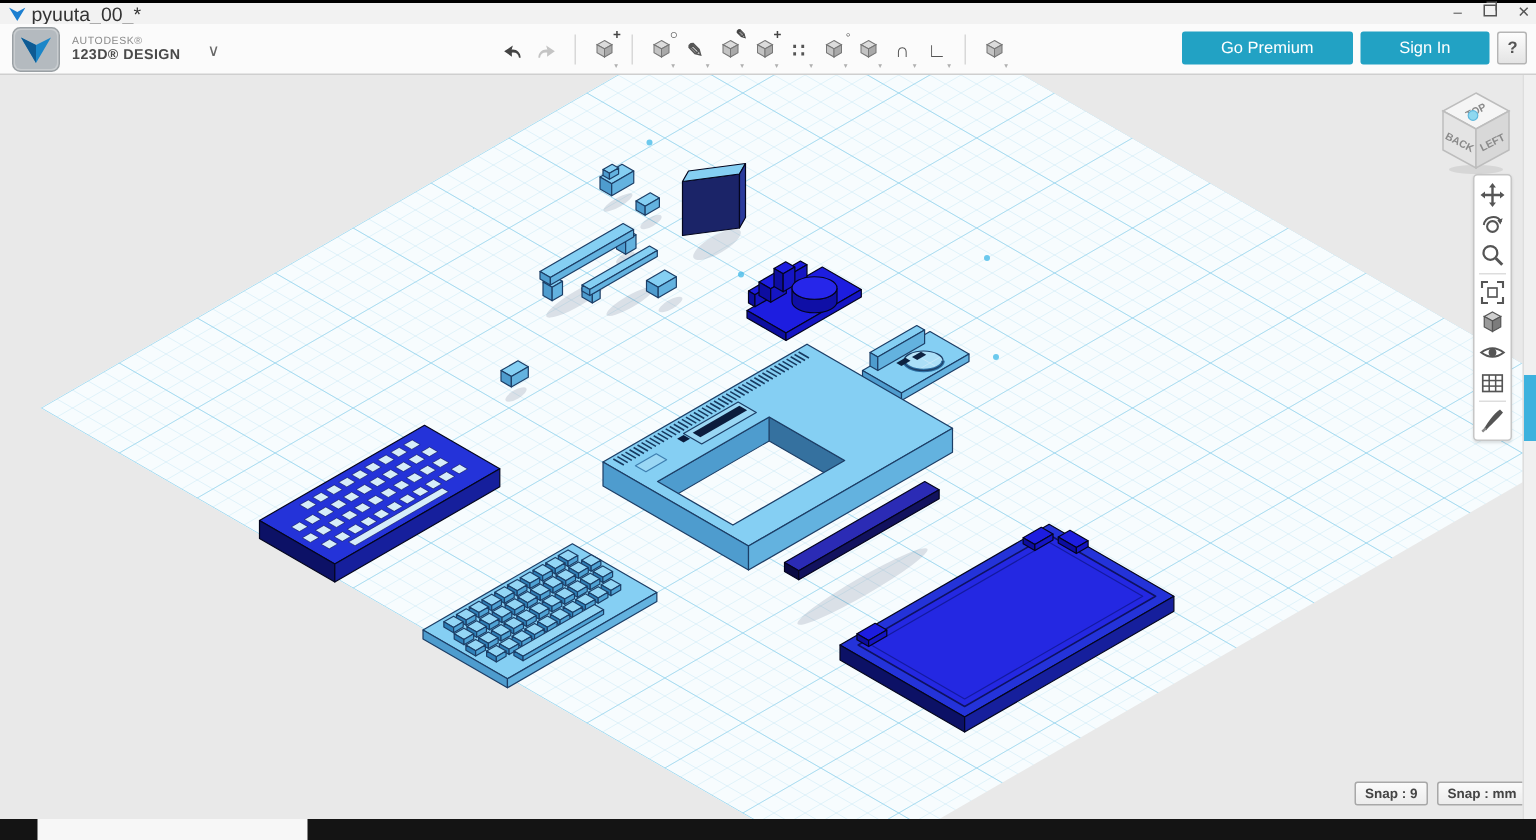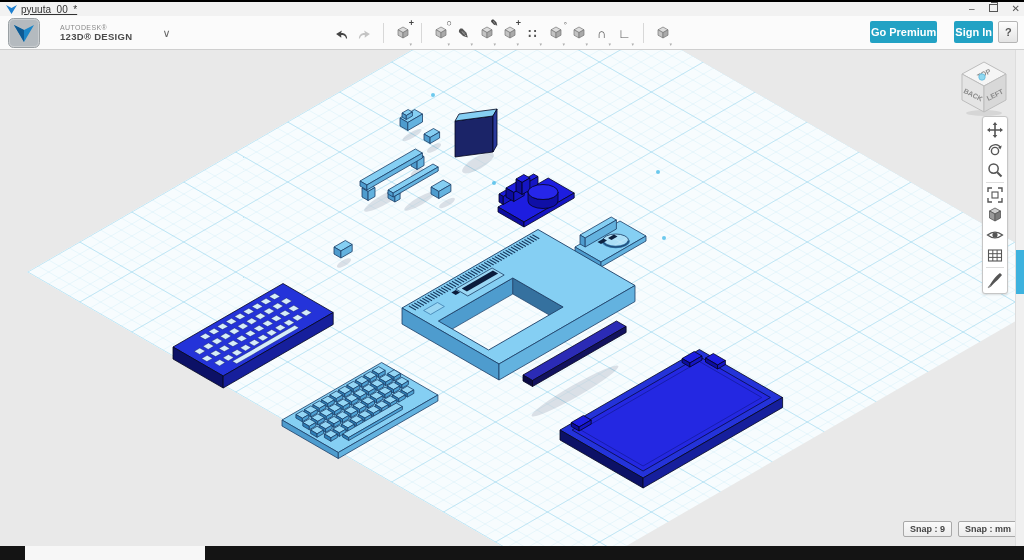--- a/index.html
+++ b/index.html
@@ -2,45 +2,45 @@
 <html><head>
 <meta charset="utf-8">
 <style>
   html,body{margin:0;padding:0;width:1024px;height:560px;overflow:hidden;
     font-family:"Liberation Sans",sans-serif;background:#000;}
   .window{position:relative;width:1024px;height:560px;background:#e9e9e9;}
   
   .titlebar{position:absolute;top:0;left:0;right:0;height:16px;background:#f2f2f2;
     border-top:2px solid #000;box-sizing:border-box;display:flex;align-items:center;}
   .tb-logo{margin:0 4px 0 6px;display:flex;align-items:center;}
-  .tb-title{font-size:10px;color:#333;text-decoration:underline;}
+  .tb-title{font-size:13px;color:#333;}
   .tb-controls{position:absolute;right:4px;top:1px;display:flex;gap:14px;align-items:center;height:12px;}
   .tb-controls span{font-size:10px;color:#555;cursor:default;line-height:12px;}
   .restore-glyph{display:inline-block;width:7px;height:6px;border:1px solid #555;position:relative;background:#f2f2f2;}
   .restore-glyph::before{content:"";position:absolute;left:1px;top:-3px;width:6px;height:5px;
     border-top:1px solid #555;border-right:1px solid #555;}
   
   .appbar{position:absolute;top:16px;left:0;right:0;height:34px;background:#fbfbfb;
     border-bottom:1px solid #cfcfcf;box-sizing:border-box;}
-  .brand{position:absolute;left:8px;top:2px;display:flex;align-items:center;gap:20px;}
+  .brand{position:absolute;left:8px;top:2px;display:flex;align-items:center;gap:8px;}
   .brand-text{display:flex;flex-direction:column;line-height:1.1;}
   .brand-top{font-size:7px;color:#8a8a8a;letter-spacing:.4px;}
   .brand-bottom{font-size:9.5px;font-weight:bold;color:#4a4a4a;letter-spacing:.3px;}
   .brand-chevron{font-size:11px;color:#666;margin-left:10px;cursor:pointer;}
   .toolbar-center{position:absolute;left:330px;top:3px;height:28px;display:flex;align-items:center;}
   .tool-btn{width:23px;height:26px;display:flex;align-items:center;justify-content:center;
     position:relative;cursor:pointer;border-radius:2px;}
   .tool-glyph{position:absolute;top:-2px;right:0px;font-size:9px;font-weight:bold;color:#444;
     text-shadow:0 0 2px #fff;}
   .tool-glyph.lone{position:static;font-size:13px;color:#555;}
   .tool-caret{position:absolute;bottom:-1px;right:2px;font-size:5px;color:#b0b0b0;}
   .tsep{width:1px;height:20px;background:#d8d8d8;margin:0 7px;}
   .appbar-right{position:absolute;right:6px;top:5px;display:flex;gap:5px;align-items:center;}
-  .btn-cyan{color:#fff;font-size:11px;font-weight:bold;border:none;border-radius:2px;
-    padding:5px 1px;cursor:pointer;}
+  .btn-cyan{color:#fff;font-size:11px;font-weight:normal;border:none;border-radius:2px;
+    padding:5px 26px;cursor:pointer;}
   .btn-help{width:20px;height:22px;background:linear-gradient(#fdfdfd,#e4e4e4);
     border:1px solid #b5b5b5;border-radius:2px;color:#555;font-weight:bold;font-size:11px;cursor:pointer;}
   
   .canvas{position:absolute;top:50px;left:0;right:0;bottom:14px;background:#e9e9e9;overflow:hidden;}
   #scene-svg{position:absolute;top:0;left:0;}
   .viewcube{position:absolute;top:4px;right:8px;width:64px;height:64px;cursor:pointer;}
   .navbar{position:absolute;top:66px;right:16px;width:24px;background:#fff;
     border:1px solid #c6c6c6;border-radius:3px;display:flex;flex-direction:column;
     align-items:center;padding:3px 0;box-shadow:0 1px 2px rgba(0,0,0,.12);}
   .nav-btn{width:22px;height:20px;display:flex;align-items:center;justify-content:center;cursor:pointer;}
@@ -169,21 +169,21 @@
         <div class="tsep"></div>
         <div class="tool-btn">
           <svg width="16" height="16">
             <use href="#icube" width="16" height="16"></use>
           </svg>
           <span class="tool-caret">▾</span>
         </div>
       </div>
     <div class="appbar-right">
       <button class="btn-cyan" style="background: rgb(34, 162, 196);">Go Premium</button>
-      <button class="btn-cyan" style="background: rgb(34, 162, 196); margin-left: 12px;">Sign In</button>
+      <button class="btn-cyan" style="background: rgb(34, 162, 196);">Sign In</button>
       <button class="btn-help">?</button>
     </div>
   </div>
 
   <div class="canvas">
     <svg id="scene-svg" width="1024" height="496" viewBox="0 0 1024 496">
         <defs>
           <pattern id="gp" width="12" height="12" patternUnits="userSpaceOnUse" patternTransform="matrix(0.866,-0.5,0.866,0.5,27,272)">
             <path d="M12,0H0V12" fill="none" stroke="#c9e9f6" stroke-width="0.7"></path>
           </pattern>

